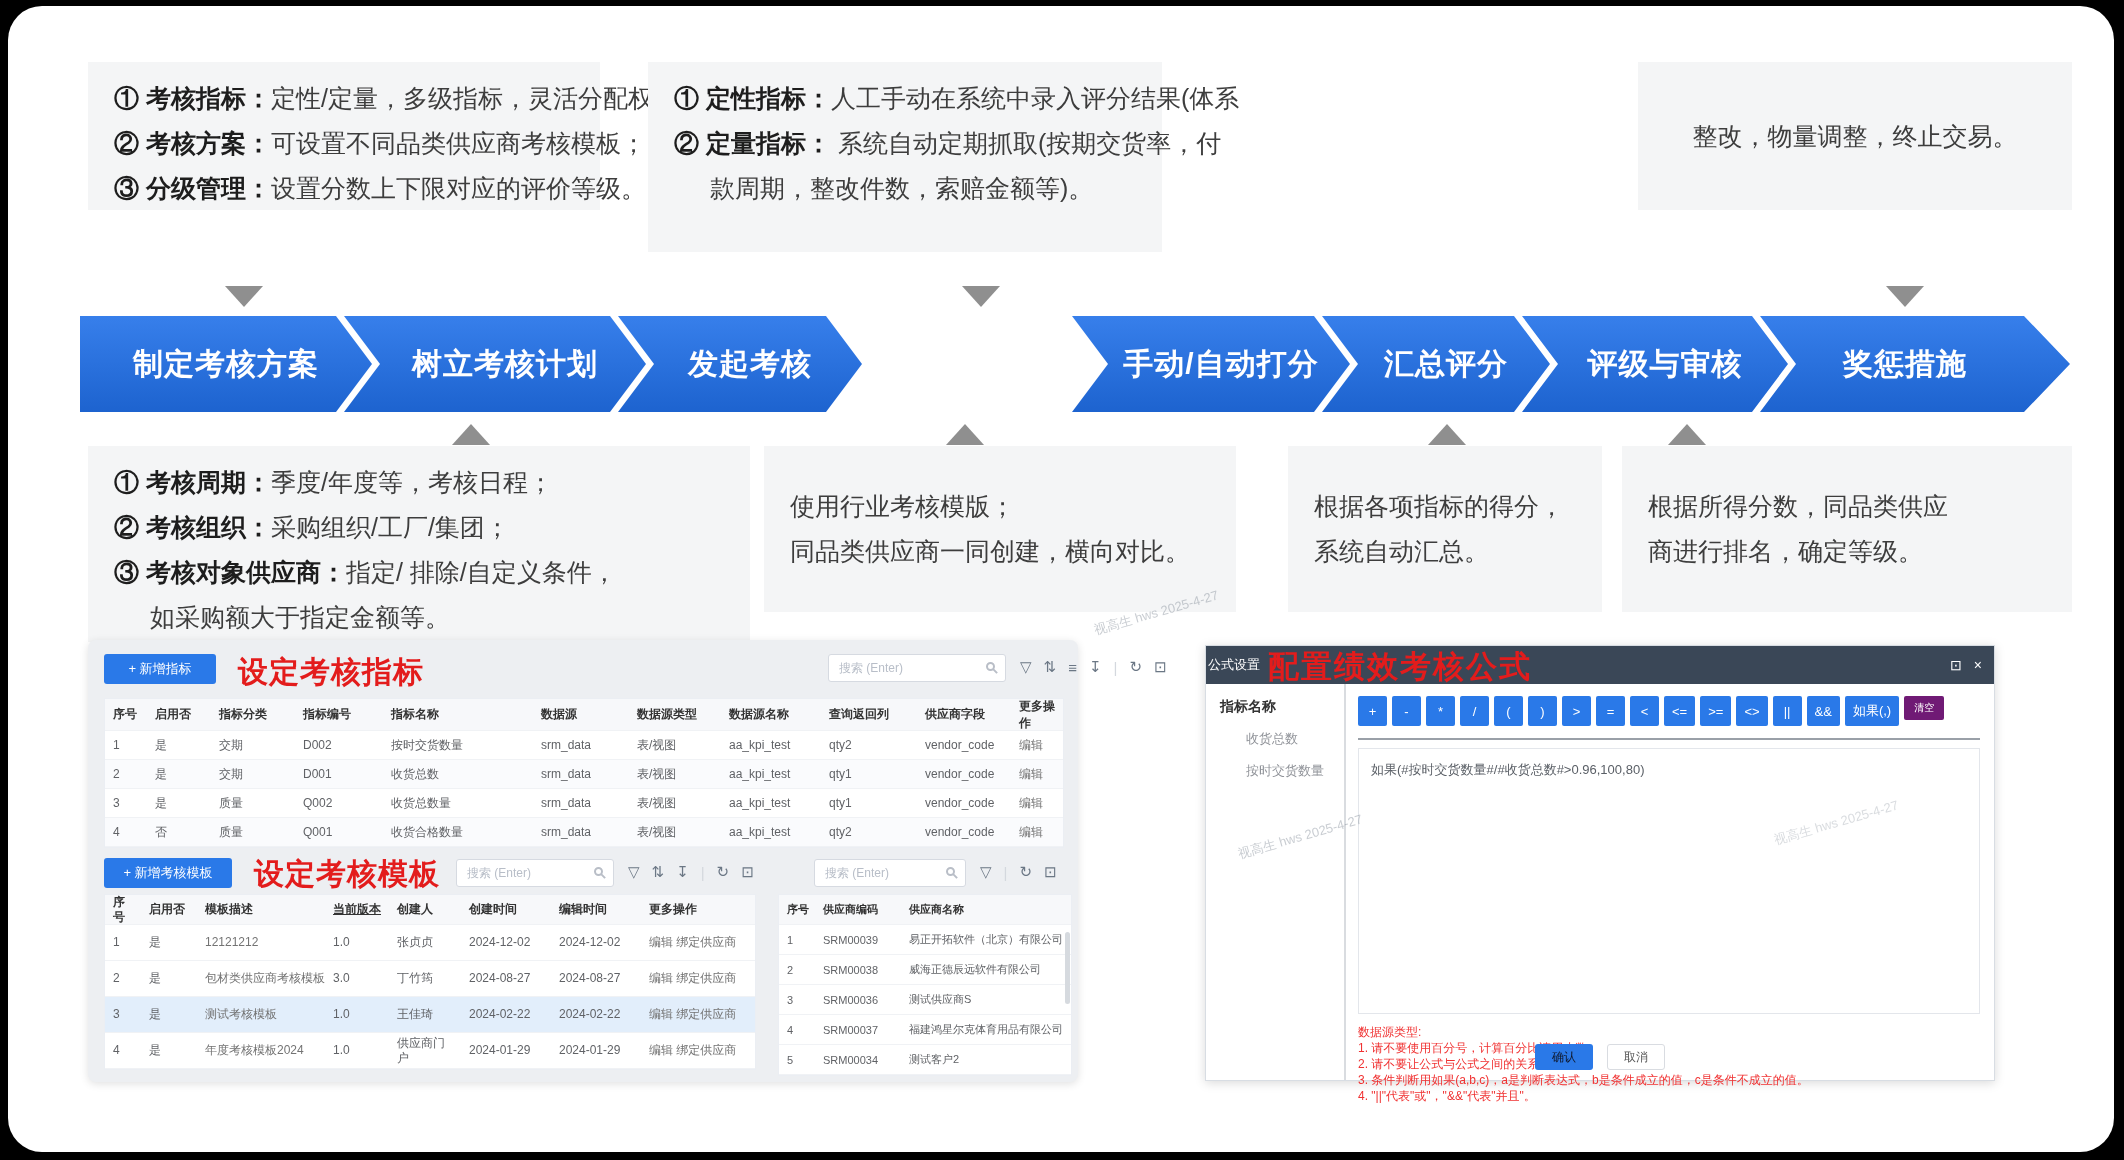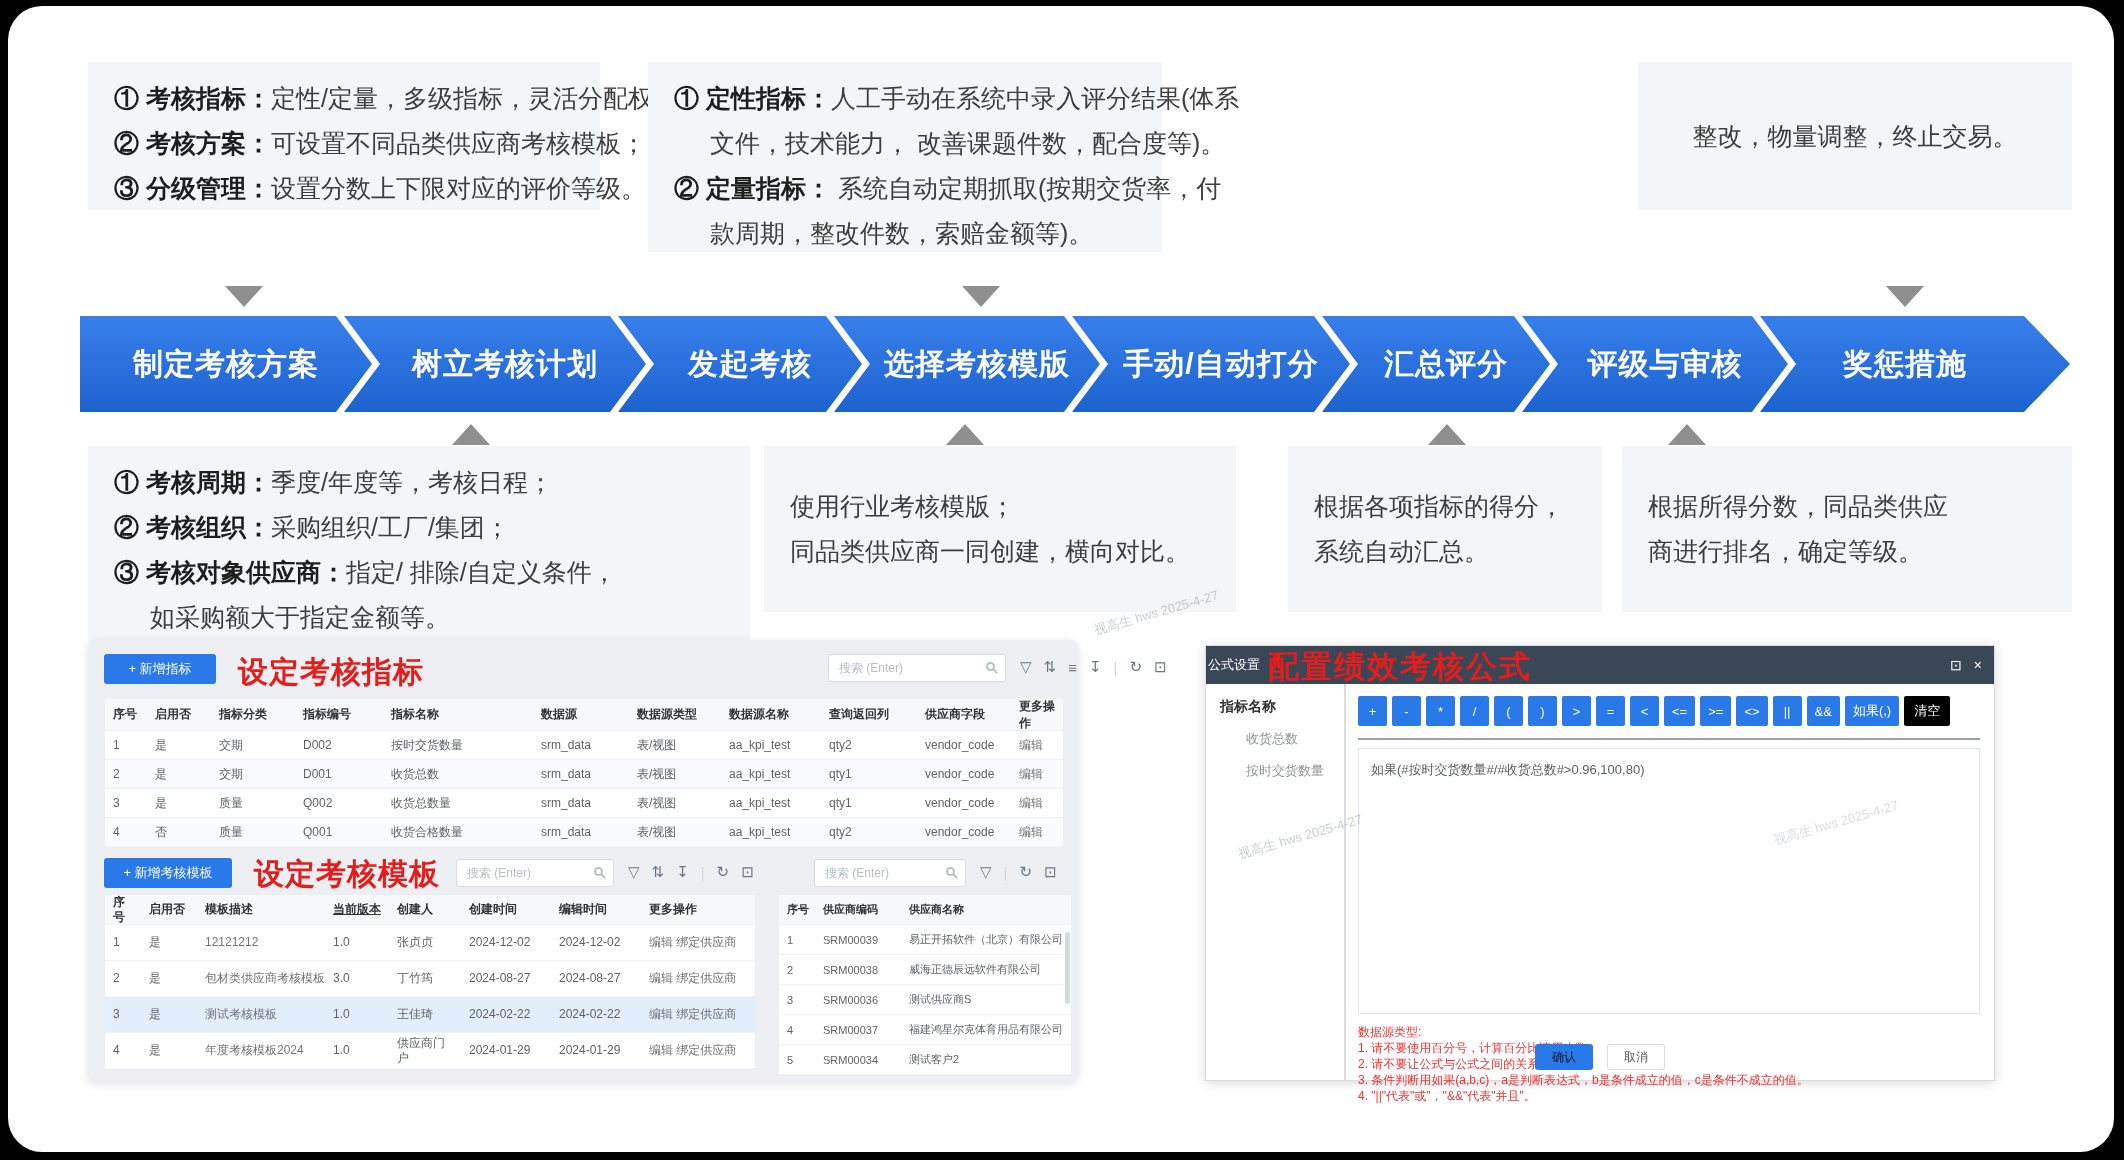--- a/index.html
+++ b/index.html
@@ -64,21 +64,21 @@
   #dialog { position:absolute; left:1205px; top:645px; width:790px; height:436px; background:#fff; border:1px solid #d8dde3; box-shadow:0 2px 10px rgba(0,0,0,.15); z-index:2; }
   #dlg-header { position:absolute; left:0; top:0; width:100%; height:38px; background:#3a4757; display:flex; align-items:center; padding:0 2px; }
   #dlg-title { color:#fff; font-size:13px; }
   #dlg-overlay-title { position:absolute; left:62px; top:0px; color:#e31c1c; font-size:31px; font-weight:800; letter-spacing:2px; z-index:5; white-space:nowrap; }
   .dlg-hicons { position:absolute; right:12px; top:0; height:38px; display:flex; align-items:center; gap:12px; color:#fff; font-size:14px; }
   #dlg-sidebar { position:absolute; left:0; top:38px; width:140px; bottom:0; border-right:2px solid #d9dce0; padding:14px 0 0 14px; }
   #dlg-sidebar-title { font-size:14px; font-weight:700; color:#333; }
   .metric { color:#909399; font-size:13px; margin:14px 0 0 26px; }
   #ops-row { position:absolute; left:152px; top:50px; width:624px; display:flex; gap:5px; flex-wrap:nowrap; }
   .op-btn { background:#2a79e8; color:#fff; border:none; border-radius:2px; height:30px; min-width:29px; padding:0 8px; font-size:13px; cursor:pointer; white-space:nowrap; }
-  #clear-btn { background:#000000; color:#fff; border:none; border-radius:2px; height:30px; padding:0 10px; font-size:13px; cursor:pointer; }
+  #clear-btn { background:#701a75; color:#fff; border:none; border-radius:2px; height:24px; padding:0 10px; font-size:10px; cursor:pointer; }
   #ops-divider { position:absolute; left:152px; top:92px; width:622px; height:2px; background:#9aa0a8; }
   #formula-area { position:absolute; left:152px; top:102px; width:622px; height:266px; border:1px solid #e3e6eb; background:#fff; padding:12px; font-size:13px; color:#5a5f66; }
   #hints { position:absolute; left:152px; top:378px; width:620px; }
   .hint-line { color:#f03131; font-size:12px; line-height:16px; }
   #dlg-buttons { position:absolute; left:50%; transform:translateX(-50%); top:398px; display:flex; gap:14px; }
   #confirm-btn { background:#2a79e8; color:#0f172a; border:none; border-radius:3px; width:58px; height:26px; font-size:12px; cursor:pointer; }
   #cancel-btn { background:#fff; color:#555; border:1px solid #d9dce1; border-radius:3px; width:58px; height:26px; font-size:12px; cursor:pointer; }
   .watermark { position:absolute; color:rgba(120,130,142,.4); font-size:13px; transform:rotate(-16deg); white-space:nowrap; z-index:3; pointer-events:none; }
 </style>
 </head>
@@ -87,21 +87,20 @@
 <div id="card"></div>
 
 <div class="info-box" id="top-box-1">
   <div class="ib-line"><span class="bl">① 考核指标：</span><span>定性/定量，多级指标，灵活分配权重；</span></div>
   <div class="ib-line"><span class="bl">② 考核方案：</span><span>可设置不同品类供应商考核模板；</span></div>
   <div class="ib-line"><span class="bl">③ 分级管理：</span><span>设置分数上下限对应的评价等级。</span></div>
 </div>
 
 <div class="info-box" id="top-box-2">
   <div class="ib-line"><span class="bl">① 定性指标：</span><span>人工手动在系统中录入评分结果(体系</span></div>
-  <div class="ib-line ib-indent"><span>文件，技术能力， 改善课题件数，配合度等)。</span></div>
   <div class="ib-line"><span class="bl">② 定量指标：</span><span> 系统自动定期抓取(按期交货率，付</span></div>
   <div class="ib-line ib-indent"><span>款周期，整改件数，索赔金额等)。</span></div>
 </div>
 
 <div class="info-box" id="top-box-3">
   <span>整改，物量调整，终止交易。</span>
 </div>
 
 <div class="tri-down" style="left:225px;top:286px;"></div>
 <div class="tri-down" style="left:962px;top:286px;"></div>
@@ -109,23 +108,20 @@
 
 <div id="flow">
     <div class="chev" style="left: 0px; width: 292px; clip-path: polygon(0px 0px, 256px 0px, 100% 50%, 256px 100%, 0px 100%);">
       <span>制定考核方案</span>
     </div>
     <div class="chev" style="left: 264px; width: 302px; clip-path: polygon(0px 0px, 266px 0px, 100% 50%, 266px 100%, 0px 100%, 36px 50%);">
       <span style="padding-left: 20px;">树立考核计划</span>
     </div>
     <div class="chev" style="left: 538px; width: 244px; clip-path: polygon(0px 0px, 208px 0px, 100% 50%, 208px 100%, 0px 100%, 36px 50%);">
       <span style="padding-left: 20px;">发起考核</span>
-    </div>
-    <div class="chev" style="left: 754px; width: 266px; clip-path: polygon(0px 0px, 230px 0px, 100% 50%, 230px 100%, 0px 100%, 36px 50%);">
-      <span style="padding-left: 20px;">选择考核模版</span>
     </div>
     <div class="chev" style="left: 992px; width: 278px; clip-path: polygon(0px 0px, 242px 0px, 100% 50%, 242px 100%, 0px 100%, 36px 50%);">
       <span style="padding-left: 20px;">手动/自动打分</span>
     </div>
     <div class="chev" style="left: 1242px; width: 228px; clip-path: polygon(0px 0px, 192px 0px, 100% 50%, 192px 100%, 0px 100%, 36px 50%);">
       <span style="padding-left: 20px;">汇总评分</span>
     </div>
     <div class="chev" style="left: 1442px; width: 266px; clip-path: polygon(0px 0px, 230px 0px, 100% 50%, 230px 100%, 0px 100%, 36px 50%);">
       <span style="padding-left: 20px;">评级与审核</span>
     </div>

